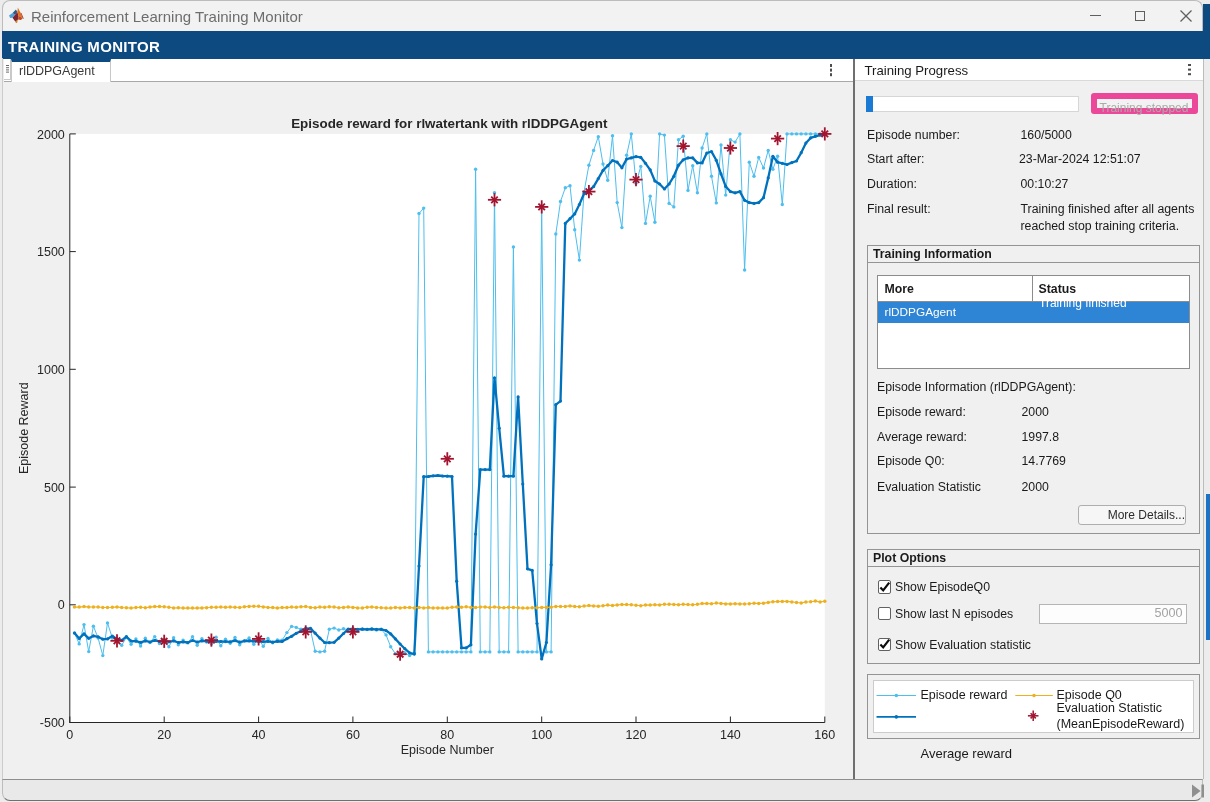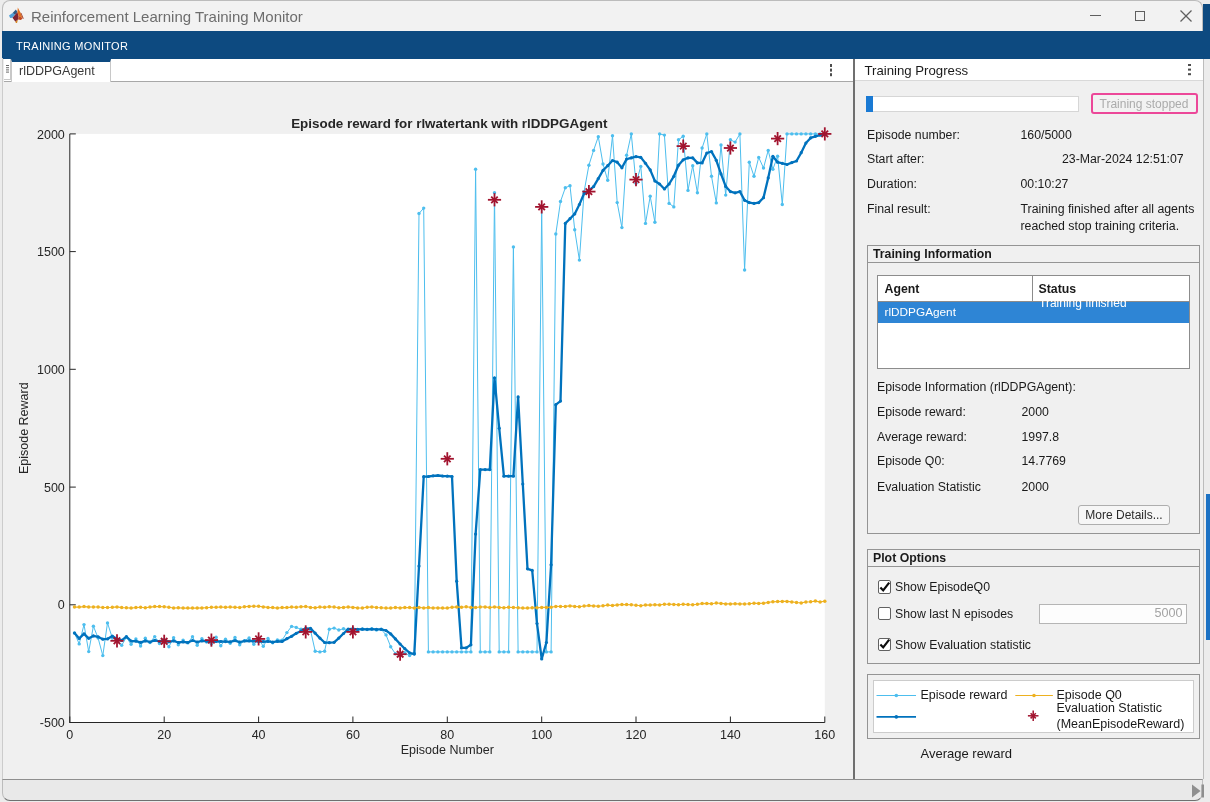--- a/index.html
+++ b/index.html
@@ -15,21 +15,21 @@
 <div class="lbl vc" style="left:31px;top:16px;font-size:15px;color:#6d6d6d">Reinforcement Learning Training Monitor</div>
 <div class="ab" style="left:1089.5px;top:15px;width:11px;height:1.4px;background:#5f5f5f"></div>
 <div class="ab" style="left:1134.5px;top:10.5px;width:10px;height:10px;border:1.1px solid #5f5f5f"></div>
 <svg class="ab" width="14" height="14" viewBox="0 0 14 14" style="left:1179px;top:9px">
     <g stroke="#5f5f5f" stroke-width="1.2">
       <line x1="1.5" y1="1.5" x2="12.5" y2="12.5"></line>
       <line x1="12.5" y1="1.5" x2="1.5" y2="12.5"></line>
     </g>
   </svg>
 <div class="ab" style="left:2px;top:31px;width:1208px;height:27.5px;background:#0d4a80"></div>
-<div class="lbl vc" style="left:16px;top:45.5px;font-size:11px;font-weight:normal;color:#fff;letter-spacing:0.3px">TRAINING MONITOR</div>
+<div class="lbl vc" style="left:8px;top:45.5px;font-size:15px;font-weight:bold;color:#fff;letter-spacing:0.3px">TRAINING MONITOR</div>
 <div class="ab" style="left:4px;top:58.5px;width:849px;height:23px;background:#fff;border-bottom:1px solid #a8a8a8"></div>
 <div class="ab" style="left:4px;top:58.5px;width:7px;height:21px;background:#fff;border-right:1px solid #c8c8c8;border-bottom:1px solid #c8c8c8"></div>
 <div class="ab" style="left:5.8px;top:65.4px;width:3.6px;height:1px;background:#6a6a6a;box-shadow:0 2.2px 0 #6a6a6a,0 4.4px 0 #6a6a6a,0 6.6px 0 #6a6a6a"></div>
 <div class="ab" style="left:10.5px;top:58.5px;width:100.5px;height:24px;background:#fff;border-top:3.5px solid #0d4a80;border-left:1px solid #c8c8c8;border-right:1px solid #c8c8c8"></div>
 <div class="lbl vc" style="left:19px;top:70.5px;font-size:12.5px;color:#3a3a3a">rlDDPGAgent</div>
 <div style="position:absolute;left:829.5px;top:64.3px;width:2.5px;height:2.5px;background:#4d4d4d;box-shadow:0 4.6px 0 #4d4d4d,0 9.2px 0 #4d4d4d"></div>
 <div class="ab" style="left:2px;top:81.5px;width:851px;height:697px;background:#f0f0f0"></div>
 <svg width="849" height="697" viewBox="0 0 849 697" style="position:absolute;left:4.0px;top:81.5px">
     <rect x="65.8" y="51.900000000000006" width="755.0" height="588.6" fill="#ffffff"></rect>
     <text x="445.3" y="46.10000000000001" font-size="13.4" font-weight="bold" fill="#262626" text-anchor="middle">Episode reward for rlwatertank with rlDDPGAgent</text>
@@ -653,51 +653,51 @@
       <line x1="817.5" y1="55.2" x2="824.1" y2="48.6"></line>
     </g>
   </svg>
 <div class="ab" style="left:853px;top:58.5px;width:1.6px;height:720px;background:#6f6f6f"></div>
 <div class="ab" style="left:854.6px;top:58.5px;width:348.4px;height:22.5px;background:#fff;border-bottom:1px solid #d9d9d9"></div>
 <div class="lbl vc" style="left:864.5px;top:70px;font-size:13.2px;color:#1a1a1a">Training Progress</div>
 <div style="position:absolute;left:1188px;top:63.8px;width:2.5px;height:2.5px;background:#4d4d4d;box-shadow:0 4.6px 0 #4d4d4d,0 9.2px 0 #4d4d4d"></div>
 <div class="ab" style="left:854.6px;top:81px;width:348.4px;height:697.5px;background:#f0f0f0"></div>
 <div class="ab" style="left:866px;top:95.5px;width:213px;height:16px;background:#fff;border:1px solid #d6d6d6"></div>
 <div class="ab" style="left:866px;top:95.5px;width:7px;height:16px;background:#1a7ad4"></div>
-<div class="ab" style="left:1090.5px;top:92.5px;width:107px;height:21.5px;background:#f2f2f2;border:2px solid #ec4899;border-radius:3px;font-size:12px;color:#ababab;text-align:center;line-height:19.5px">Training stopped</div>
+<div class="ab" style="left:1090.5px;top:92.5px;width:107px;height:21.5px;background:#f2f2f2;border:6px solid #ec4899;border-radius:3px;font-size:12px;color:#ababab;text-align:center;line-height:19.5px">Training stopped</div>
 <div class="lbl vc" style="left:867px;top:134.7px">Episode number:</div>
 <div class="lbl vc" style="left:1020.5px;top:134.7px">160/5000</div>
 <div class="lbl vc" style="left:867px;top:159.1px">Start after:</div>
-<div class="lbl vc" style="left:1062px;top:159.1px">23-Mar-2024 12:51:07</div>
+<div class="lbl vc" style="left:1019px;top:159.1px">23-Mar-2024 12:51:07</div>
 <div class="lbl vc" style="left:867px;top:184.1px">Duration:</div>
 <div class="lbl vc" style="left:1020.5px;top:184.1px">00:10:27</div>
 <div class="lbl vc" style="left:867px;top:209.4px">Final result:</div>
 <div class="lbl" style="left:1020.5px;top:201.2px;width:178px;white-space:normal;line-height:16.9px">Training finished after all agents reached stop training criteria.</div>
 <div class="ab" style="left:866.5px;top:244.5px;width:333px;height:289px;border:1px solid #949494"></div>
 <div class="lbl vc" style="left:873px;top:253.5px;font-weight:bold">Training Information</div>
 <div class="ab" style="left:867.5px;top:261.5px;width:331px;height:1px;background:#949494"></div>
 <div class="ab" style="left:877px;top:274.8px;width:312.5px;height:94px;background:#fff;border:1px solid #8c8c8c"></div>
 <div class="ab" style="left:1032.3px;top:274.8px;width:1px;height:27px;background:#8c8c8c"></div>
 <div class="ab" style="left:1032.3px;top:301.8px;width:1px;height:21.3px;background:#2a6db8"></div>
 <div class="ab" style="left:877px;top:300.8px;width:312.5px;height:1px;background:#8c8c8c"></div>
-<div class="lbl vc" style="left:884.5px;top:288.5px;font-weight:bold">Agent</div>
+<div class="lbl vc" style="left:884.5px;top:288.5px;font-weight:bold">More</div>
 <div class="lbl vc" style="left:1038.5px;top:288.5px;font-weight:bold">Status</div>
 <div class="ab" style="left:878px;top:301.8px;width:310.5px;height:21.3px;background:#2e85d5"></div>
 <div class="lbl vc" style="left:884.5px;top:312.4px;color:#fff;font-size:11.8px">rlDDPGAgent</div>
 <div class="lbl vc" style="left:1039px;top:303px;color:#fff;font-size:12px">Training finished</div>
 <div class="lbl vc" style="left:877px;top:386.5px;font-weight:normal">Episode Information (rlDDPGAgent):</div>
 <div class="lbl vc" style="left:877px;top:411.9px">Episode reward:</div>
 <div class="lbl vc" style="left:1021.5px;top:411.9px">2000</div>
 <div class="lbl vc" style="left:877px;top:436.6px">Average reward:</div>
 <div class="lbl vc" style="left:1021.5px;top:436.6px">1997.8</div>
 <div class="lbl vc" style="left:877px;top:461.4px">Episode Q0:</div>
 <div class="lbl vc" style="left:1021.5px;top:461.4px">14.7769</div>
 <div class="lbl vc" style="left:877px;top:486.5px">Evaluation Statistic</div>
 <div class="lbl vc" style="left:1021.5px;top:486.5px">2000</div>
-<div class="ab" style="left:1078px;top:504.9px;width:92px;height:20.5px;background:#f6f6f6;border:1px solid #aeaeae;border-radius:3px;font-size:12px;color:#2b2b2b;text-align:center;line-height:18.5px">More Details...</div>
+<div class="ab" style="left:1078px;top:504.9px;width:108px;height:20.5px;background:#f6f6f6;border:1px solid #aeaeae;border-radius:3px;font-size:12px;color:#2b2b2b;text-align:right;line-height:18.5px">More Details...</div>
 <div class="ab" style="left:866.5px;top:549px;width:333px;height:114.5px;border:1px solid #949494"></div>
 <div class="lbl vc" style="left:873px;top:557.5px;font-weight:bold">Plot Options</div>
 <div class="ab" style="left:867.5px;top:565.5px;width:331px;height:1px;background:#949494"></div>
 <div style="position:absolute;left:877.5px;top:580.3px;width:13px;height:13.3px;background:#fff;border:1px solid #616161;border-radius:2px">
     <svg width="14" height="13" viewBox="0 0 14 13" style="position:absolute;left:-0.5px;top:-0.5px">
       <polyline points="2.4,6.4 5.2,9.4 11.2,1.6" fill="none" stroke="#0d0d0d" stroke-width="2.2"></polyline>
     </svg>
   </div>
 <div class="lbl vc" style="left:895px;top:587px">Show EpisodeQ0</div>
 <div style="position:absolute;left:877.5px;top:606.8px;width:13px;height:13.3px;background:#fff;border:1px solid #616161;border-radius:2px"></div>

